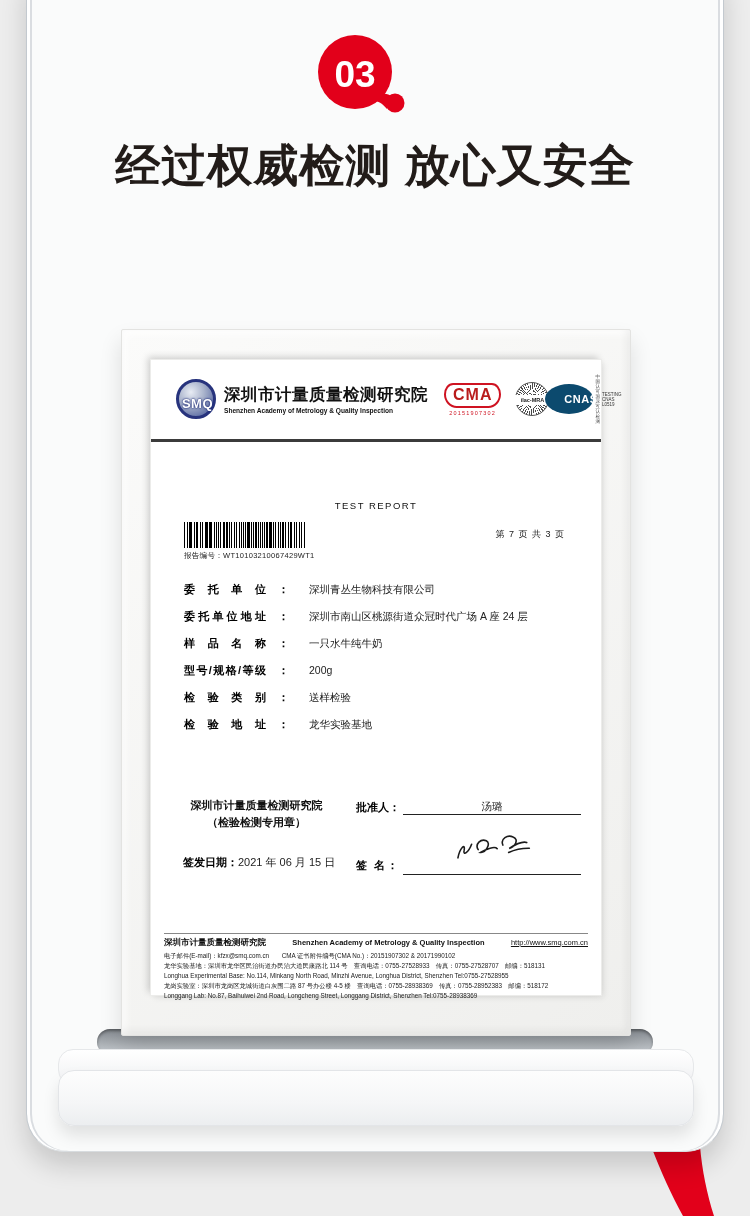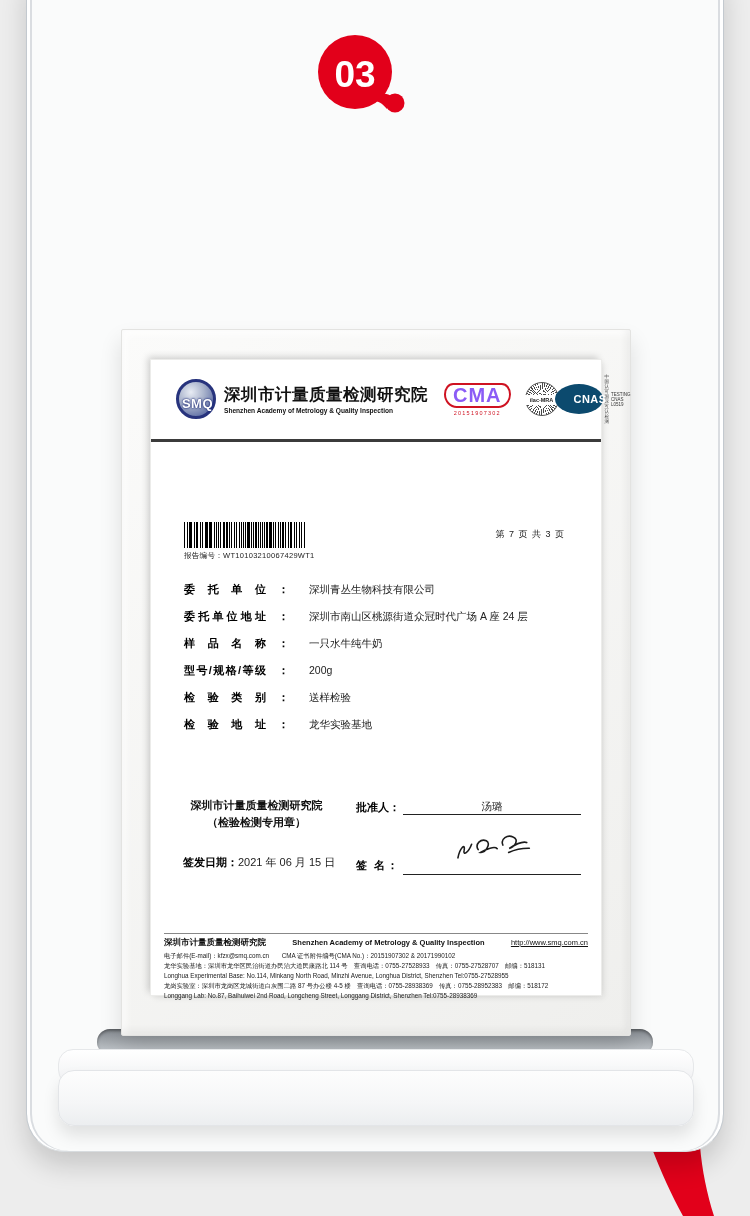--- a/index.html
+++ b/index.html
@@ -54,21 +54,21 @@
   .smq-logo {
     width:40px; height:40px; border-radius:50%; flex:0 0 40px;
     background:radial-gradient(circle at 35% 30%, #e8ecf4 0%, #aab4cc 40%, #3c4f93 100%);
     border:3px solid #27337d; position:relative;
   }
   .smq-logo span { position:absolute; left:0; right:0; top:14px; text-align:right; font-size:13px; font-weight:800; color:#fff; text-shadow:0 0 2px #27337d,0 0 2px #27337d; letter-spacing:.5px; }
   .org-block { margin-left:8px; }
   .org-cn { font-size:16.5px; font-weight:800; color:#111; letter-spacing:.5px; white-space:nowrap; }
   .org-en { font-size:6.6px; font-weight:700; color:#111; white-space:nowrap; margin-top:1px; }
   .cma-block { margin-left:16px; text-align:center; }
-  .cma-mark { display:inline-block; border:2.5px solid #cf1322; border-radius:10px 10px 14px 14px / 50% 50% 60% 60%; color:#8b5cf6; font-weight:800; font-size:20px; letter-spacing:1px; padding:1px 7px 2px 7px; line-height:18px; }
+  .cma-mark { display:inline-block; border:2.5px solid #cf1322; border-radius:10px 10px 14px 14px / 50% 50% 60% 60%; color:#b91c1c; font-weight:800; font-size:16px; letter-spacing:1px; padding:1px 7px 2px 7px; line-height:18px; }
   .cma-num { font-size:5.5px; color:#cf1322; letter-spacing:1.2px; margin-top:2px; }
   .cnas-block { margin-left:14px; display:flex; align-items:center; }
   .ilac {
     width:34px; height:34px; border-radius:50%;
     background:repeating-conic-gradient(#4a4a4a 0deg 3deg, #ffffff 3deg 9deg);
     border:1px solid #555; position:relative; flex:0 0 34px;
   }
   .ilac i { position:absolute; left:-2px; right:-2px; top:12px; height:10px; background:#fff; font-style:normal; font-size:5.5px; font-weight:800; color:#222; text-align:center; line-height:10px; letter-spacing:0; }
   .cnas-oval { margin-left:-4px; width:48px; height:30px; background:#0c4a6e; border-radius:50%; color:#fff; font-weight:800; font-size:11px; display:flex; align-items:center; justify-content:center; letter-spacing:.5px; position:relative; z-index:1;padding-left:23px; }
   .cnas-side { margin-left:2px; font-size:4.5px; color:#333; line-height:5px; white-space:pre-line; }
@@ -124,20 +124,21 @@
 
 <div class="card">
 
   <svg class="badge" width="110" height="100" viewBox="0 0 110 100">
     <path d="M66,66 C72,63 78,63 82,67 L77,79 C72,73 68,71 64,71 Z" fill="#e2001a"></path>
     <circle cx="45" cy="42" r="37" fill="#e2001a"></circle>
     <circle cx="85" cy="73" r="9.5" fill="#e2001a"></circle>
     <text x="45" y="44" text-anchor="middle" dominant-baseline="central" font-family="Liberation Sans, DejaVu Sans, sans-serif" font-size="37" font-weight="800" fill="#ffffff">03</text>
   </svg>
 
+  <div class="h-title">经过权威检测 放心又安全</div>
   <div class="h-sub">
   </div>
 
   <div class="frame">
     <div class="paper">
 
       <div class="p-header">
         <div class="smq-logo">
           <span>SMQ</span>
         </div>
@@ -157,20 +158,21 @@
           <div class="cnas-side">中国认可
 国际互认
 检测</div>
           <div class="cnas-side">TESTING
 CNAS L0519</div>
         </div>
       </div>
 
       <div class="p-divider"></div>
 
+      <div class="p-title-en">TEST REPORT</div>
       <div class="p-pageind">第 7 页 共 3 页</div>
 
       <div class="barcode"><i style="width:1px;margin-right:2px"></i><i style="width:1px;margin-right:1px"></i><i style="width:3px;margin-right:2px"></i><i style="width:1px;margin-right:1px"></i><i style="width:2px;margin-right:2px"></i><i style="width:1px;margin-right:1px"></i><i style="width:1px;margin-right:2px"></i><i style="width:3px;margin-right:1px"></i><i style="width:3px;margin-right:2px"></i><i style="width:1px;margin-right:1px"></i><i style="width:1px;margin-right:1px"></i><i style="width:1px;margin-right:1px"></i><i style="width:1px;margin-right:2px"></i><i style="width:2px;margin-right:1px"></i><i style="width:2px;margin-right:1px"></i><i style="width:1px;margin-right:1px"></i><i style="width:1px;margin-right:2px"></i><i style="width:1px;margin-right:1px"></i><i style="width:1px;margin-right:2px"></i><i style="width:1px;margin-right:1px"></i><i style="width:1px;margin-right:1px"></i><i style="width:1px;margin-right:1px"></i><i style="width:1px;margin-right:1px"></i><i style="width:3px;margin-right:1px"></i><i style="width:1px;margin-right:1px"></i><i style="width:1px;margin-right:1px"></i><i style="width:2px;margin-right:1px"></i><i style="width:1px;margin-right:1px"></i><i style="width:1px;margin-right:1px"></i><i style="width:1px;margin-right:1px"></i><i style="width:1px;margin-right:1px"></i><i style="width:2px;margin-right:1px"></i><i style="width:3px;margin-right:1px"></i><i style="width:1px;margin-right:1px"></i><i style="width:1px;margin-right:2px"></i><i style="width:1px;margin-right:1px"></i><i style="width:1px;margin-right:1px"></i><i style="width:2px;margin-right:1px"></i><i style="width:1px;margin-right:2px"></i><i style="width:1px;margin-right:1px"></i><i style="width:2px;margin-right:2px"></i><i style="width:1px;margin-right:1px"></i><i style="width:1px;margin-right:2px"></i><i style="width:1px;margin-right:1px"></i><i style="width:1px;margin-right:2px"></i><i style="width:1px;margin-right:1px"></i></div>
       <div class="report-no">
         <span>报告编号：</span><span>WT10103210067429WT1</span>
       </div>
 
       <div class="fields">
 
           <div class="f-row">

